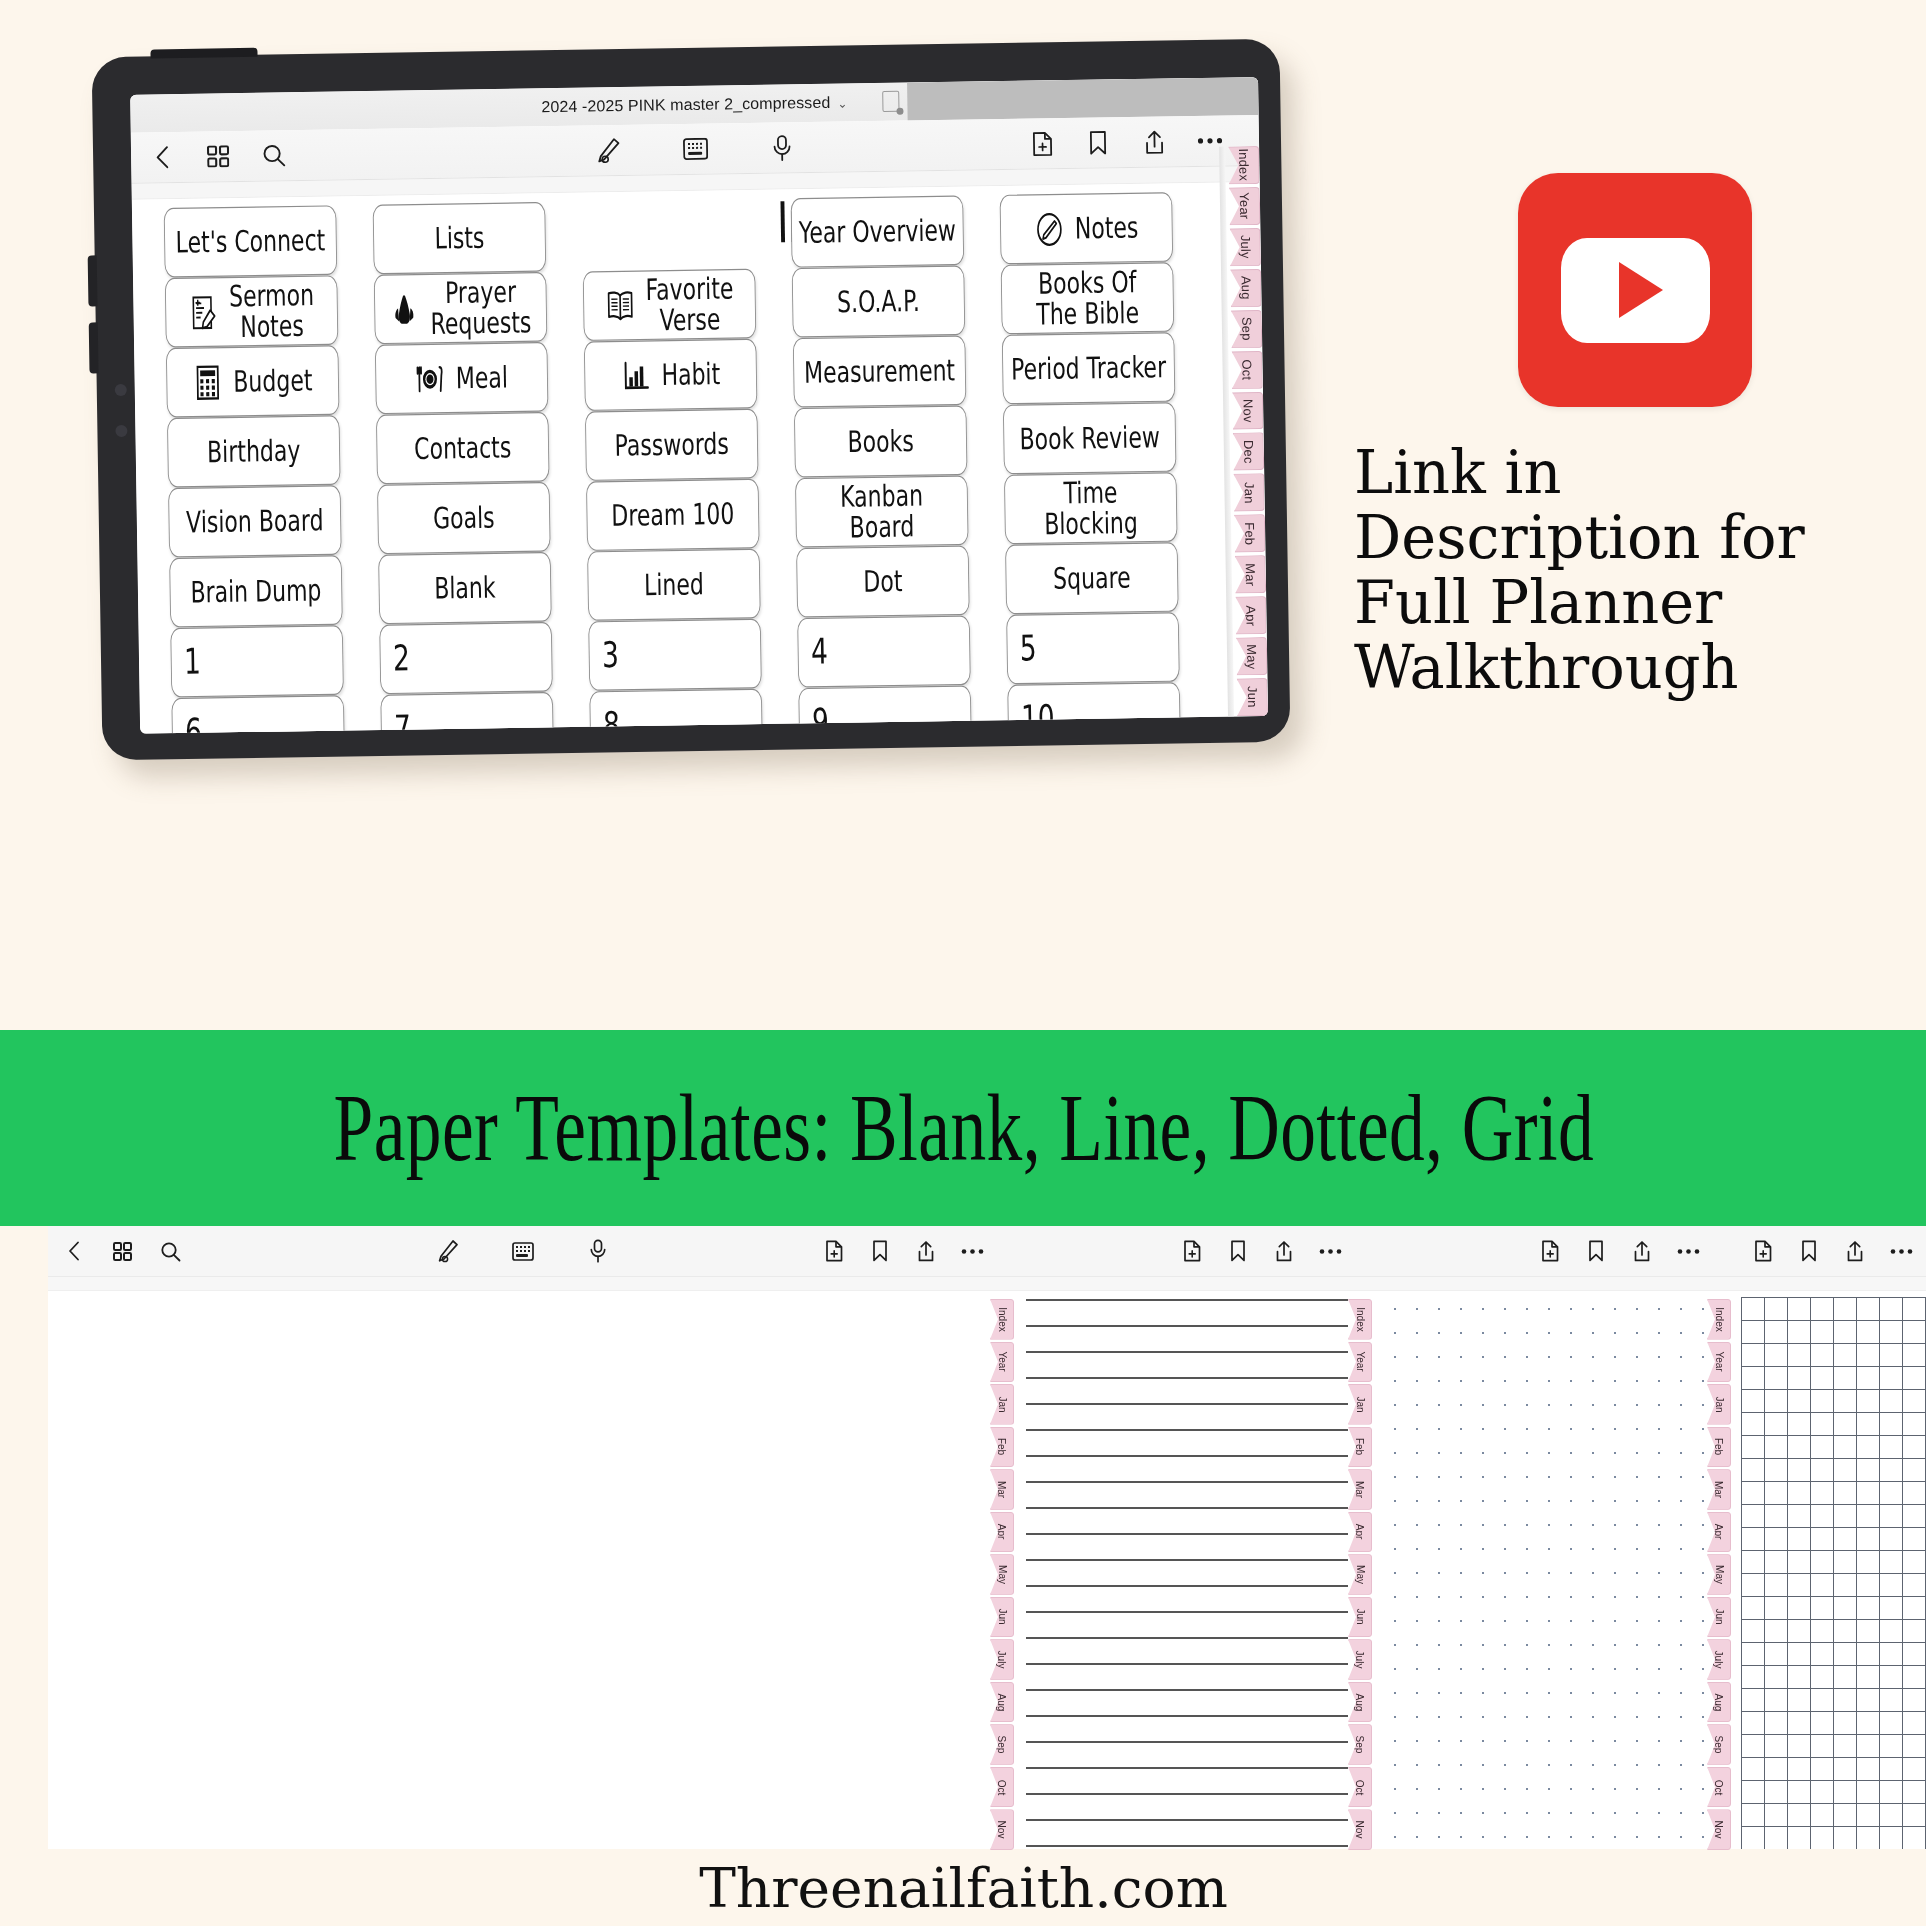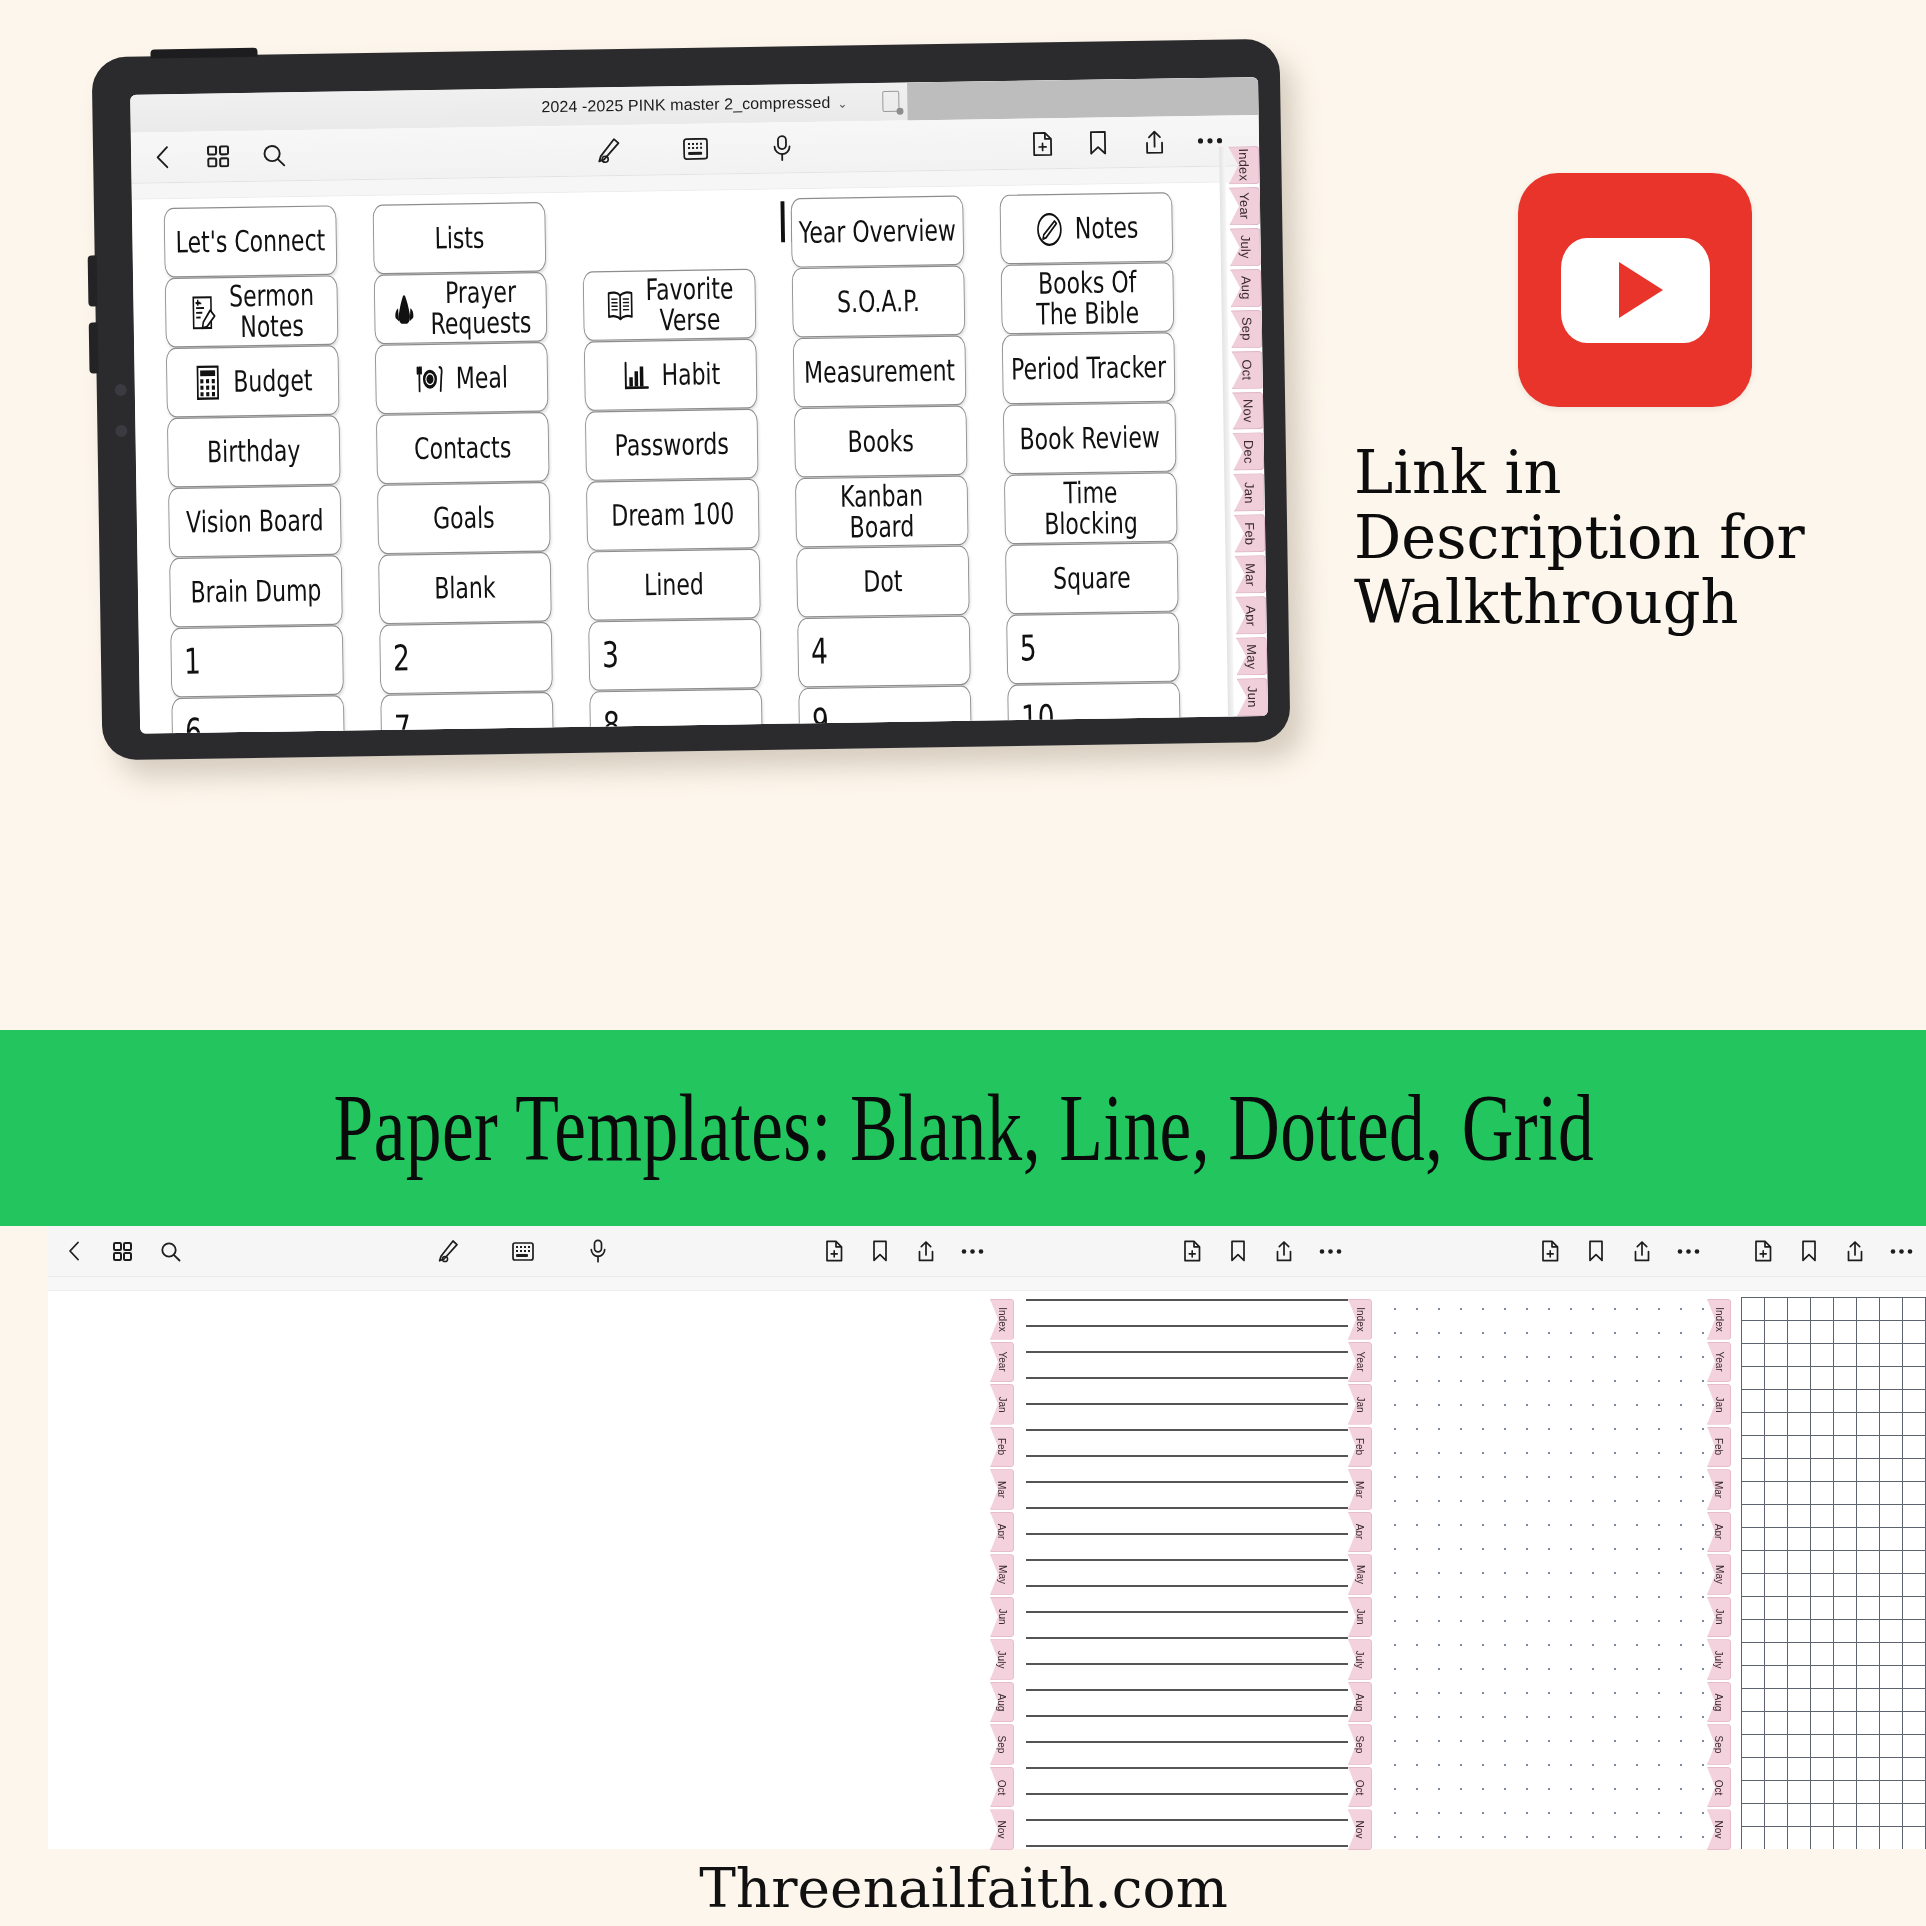--- a/index.html
+++ b/index.html
@@ -548,20 +548,21 @@
 
   <div id="yt-logo">
     <div id="yt-screen">
       <div id="yt-play"></div>
     </div>
   </div>
 
   <div id="promo-text">
       <div>Link in</div>
       <div>Description for</div>
+      <div>Full Planner</div>
       <div>Walkthrough</div>
     </div>
 
 </div>
 
 <div id="banner">
   <div id="banner-text">Paper Templates:  Blank, Line, Dotted, Grid</div>
 </div>
 
 <div id="bottom-section">

